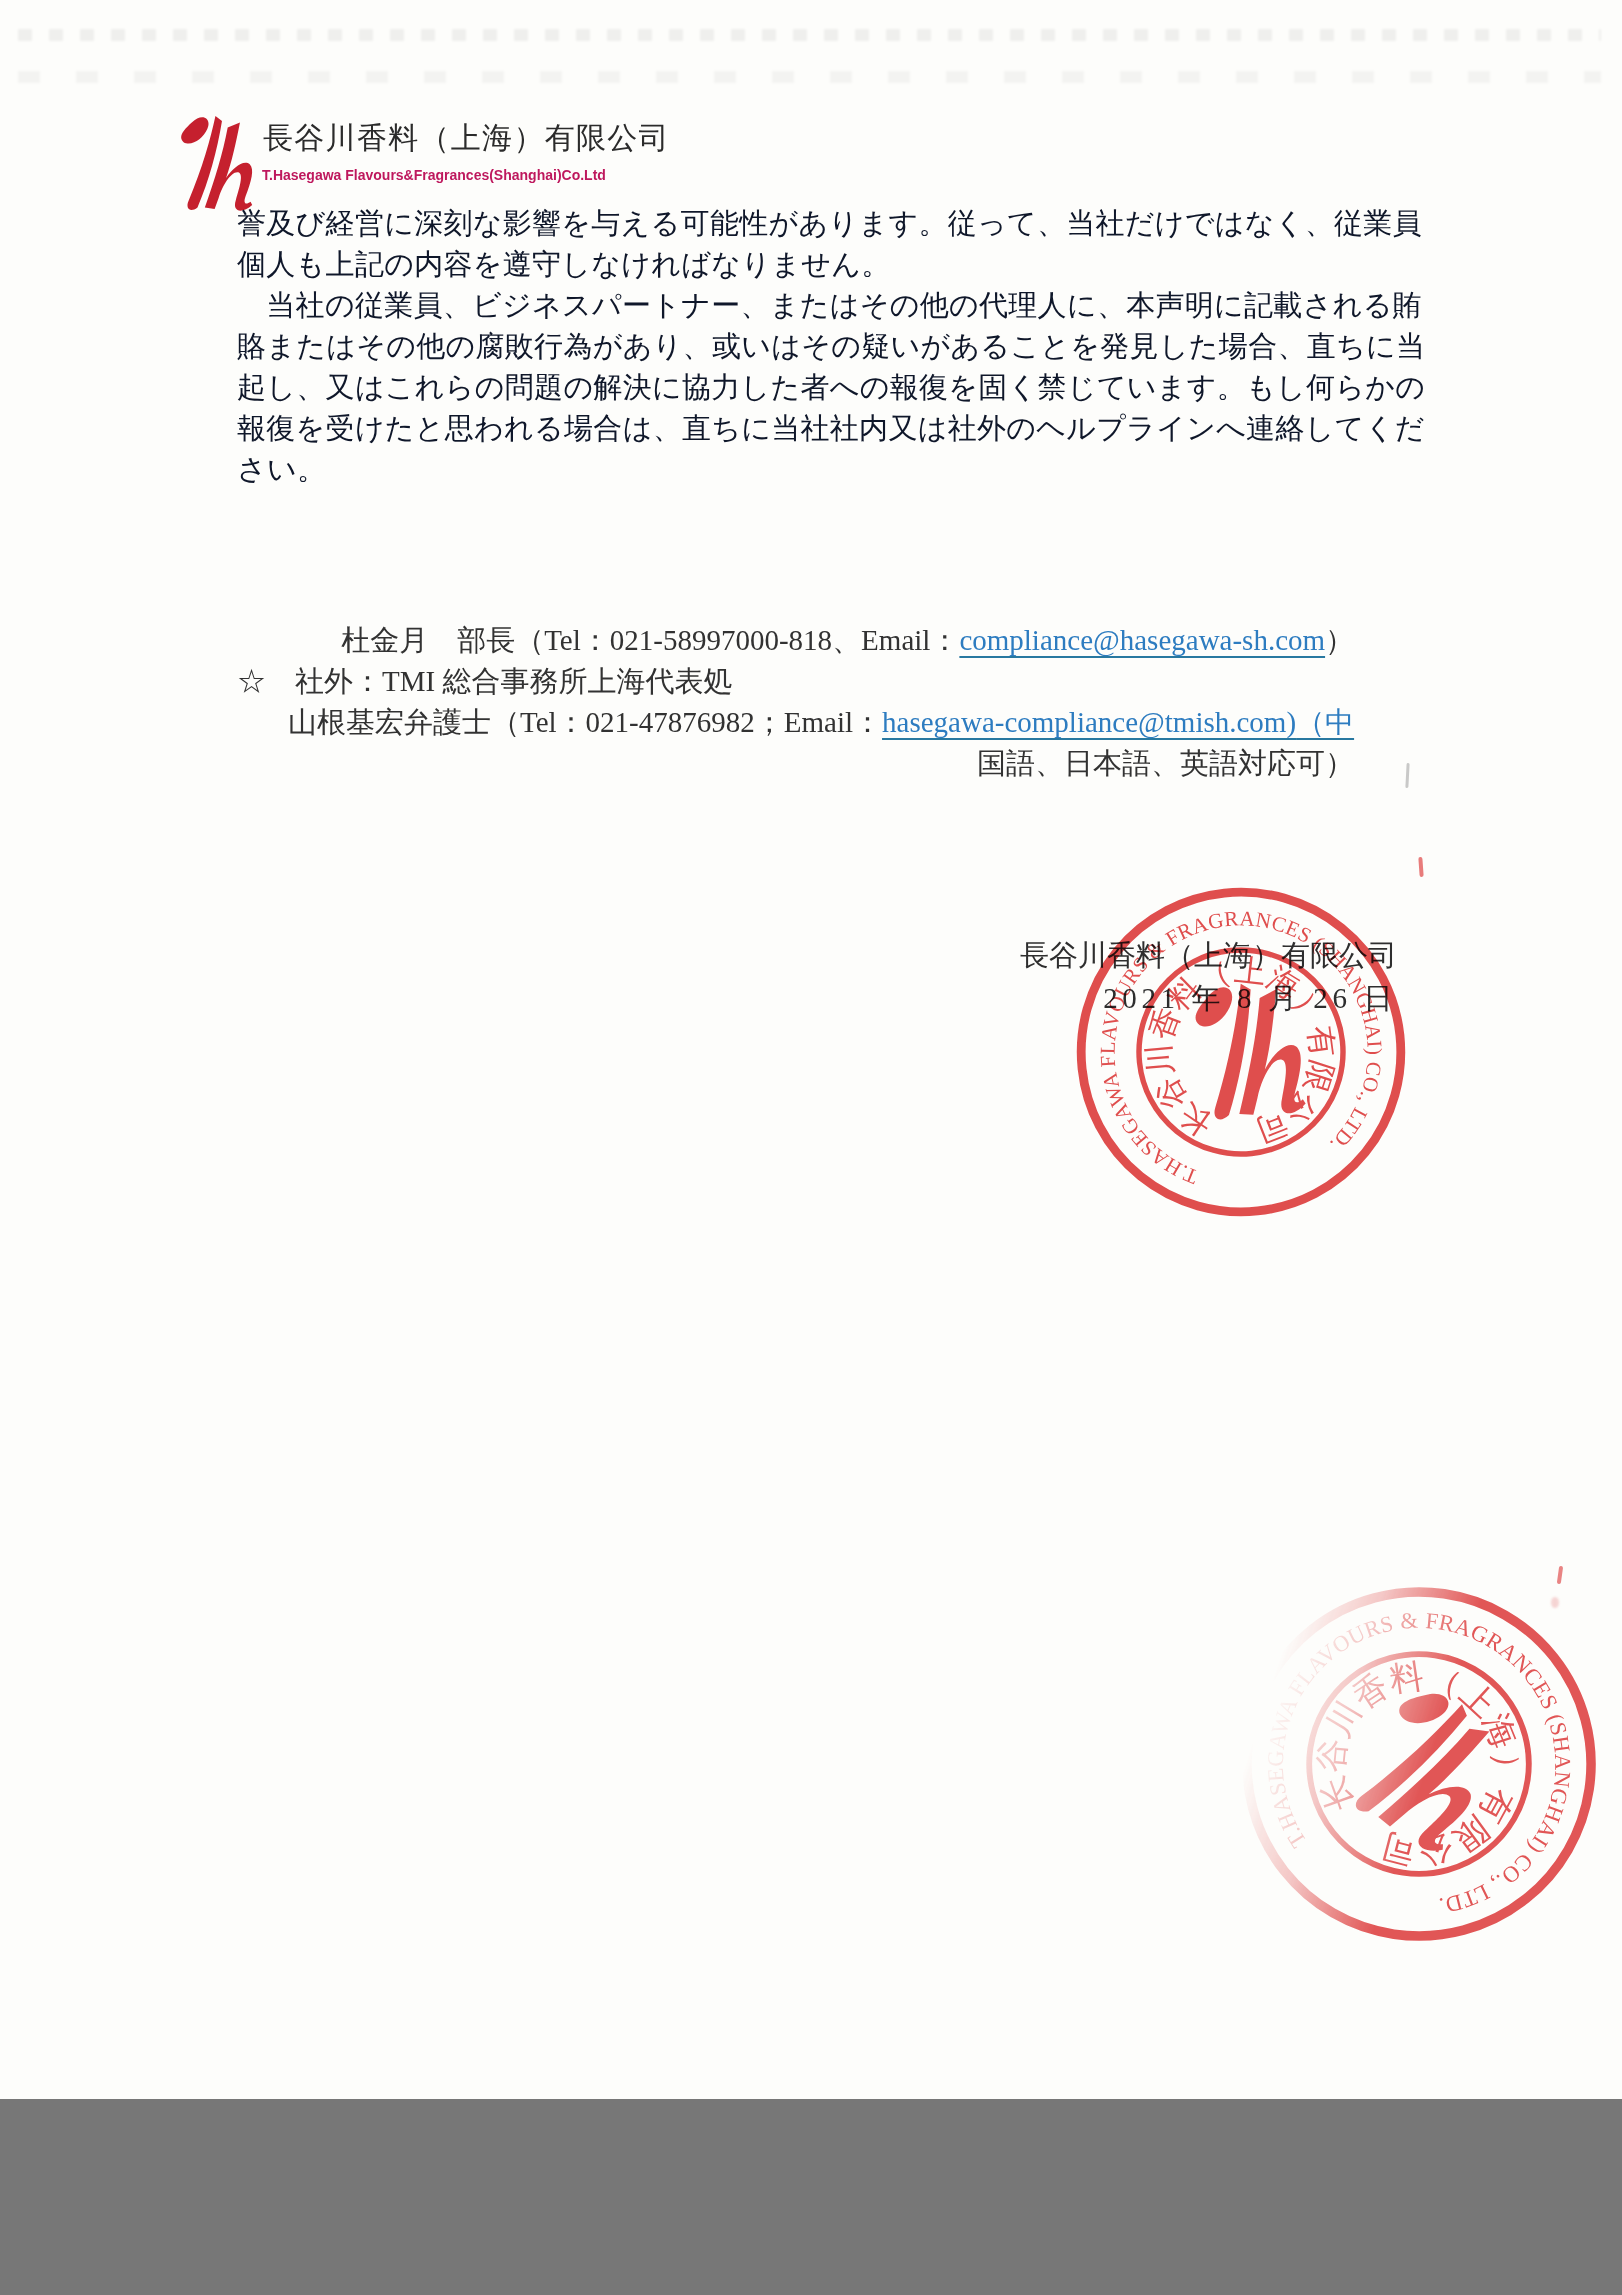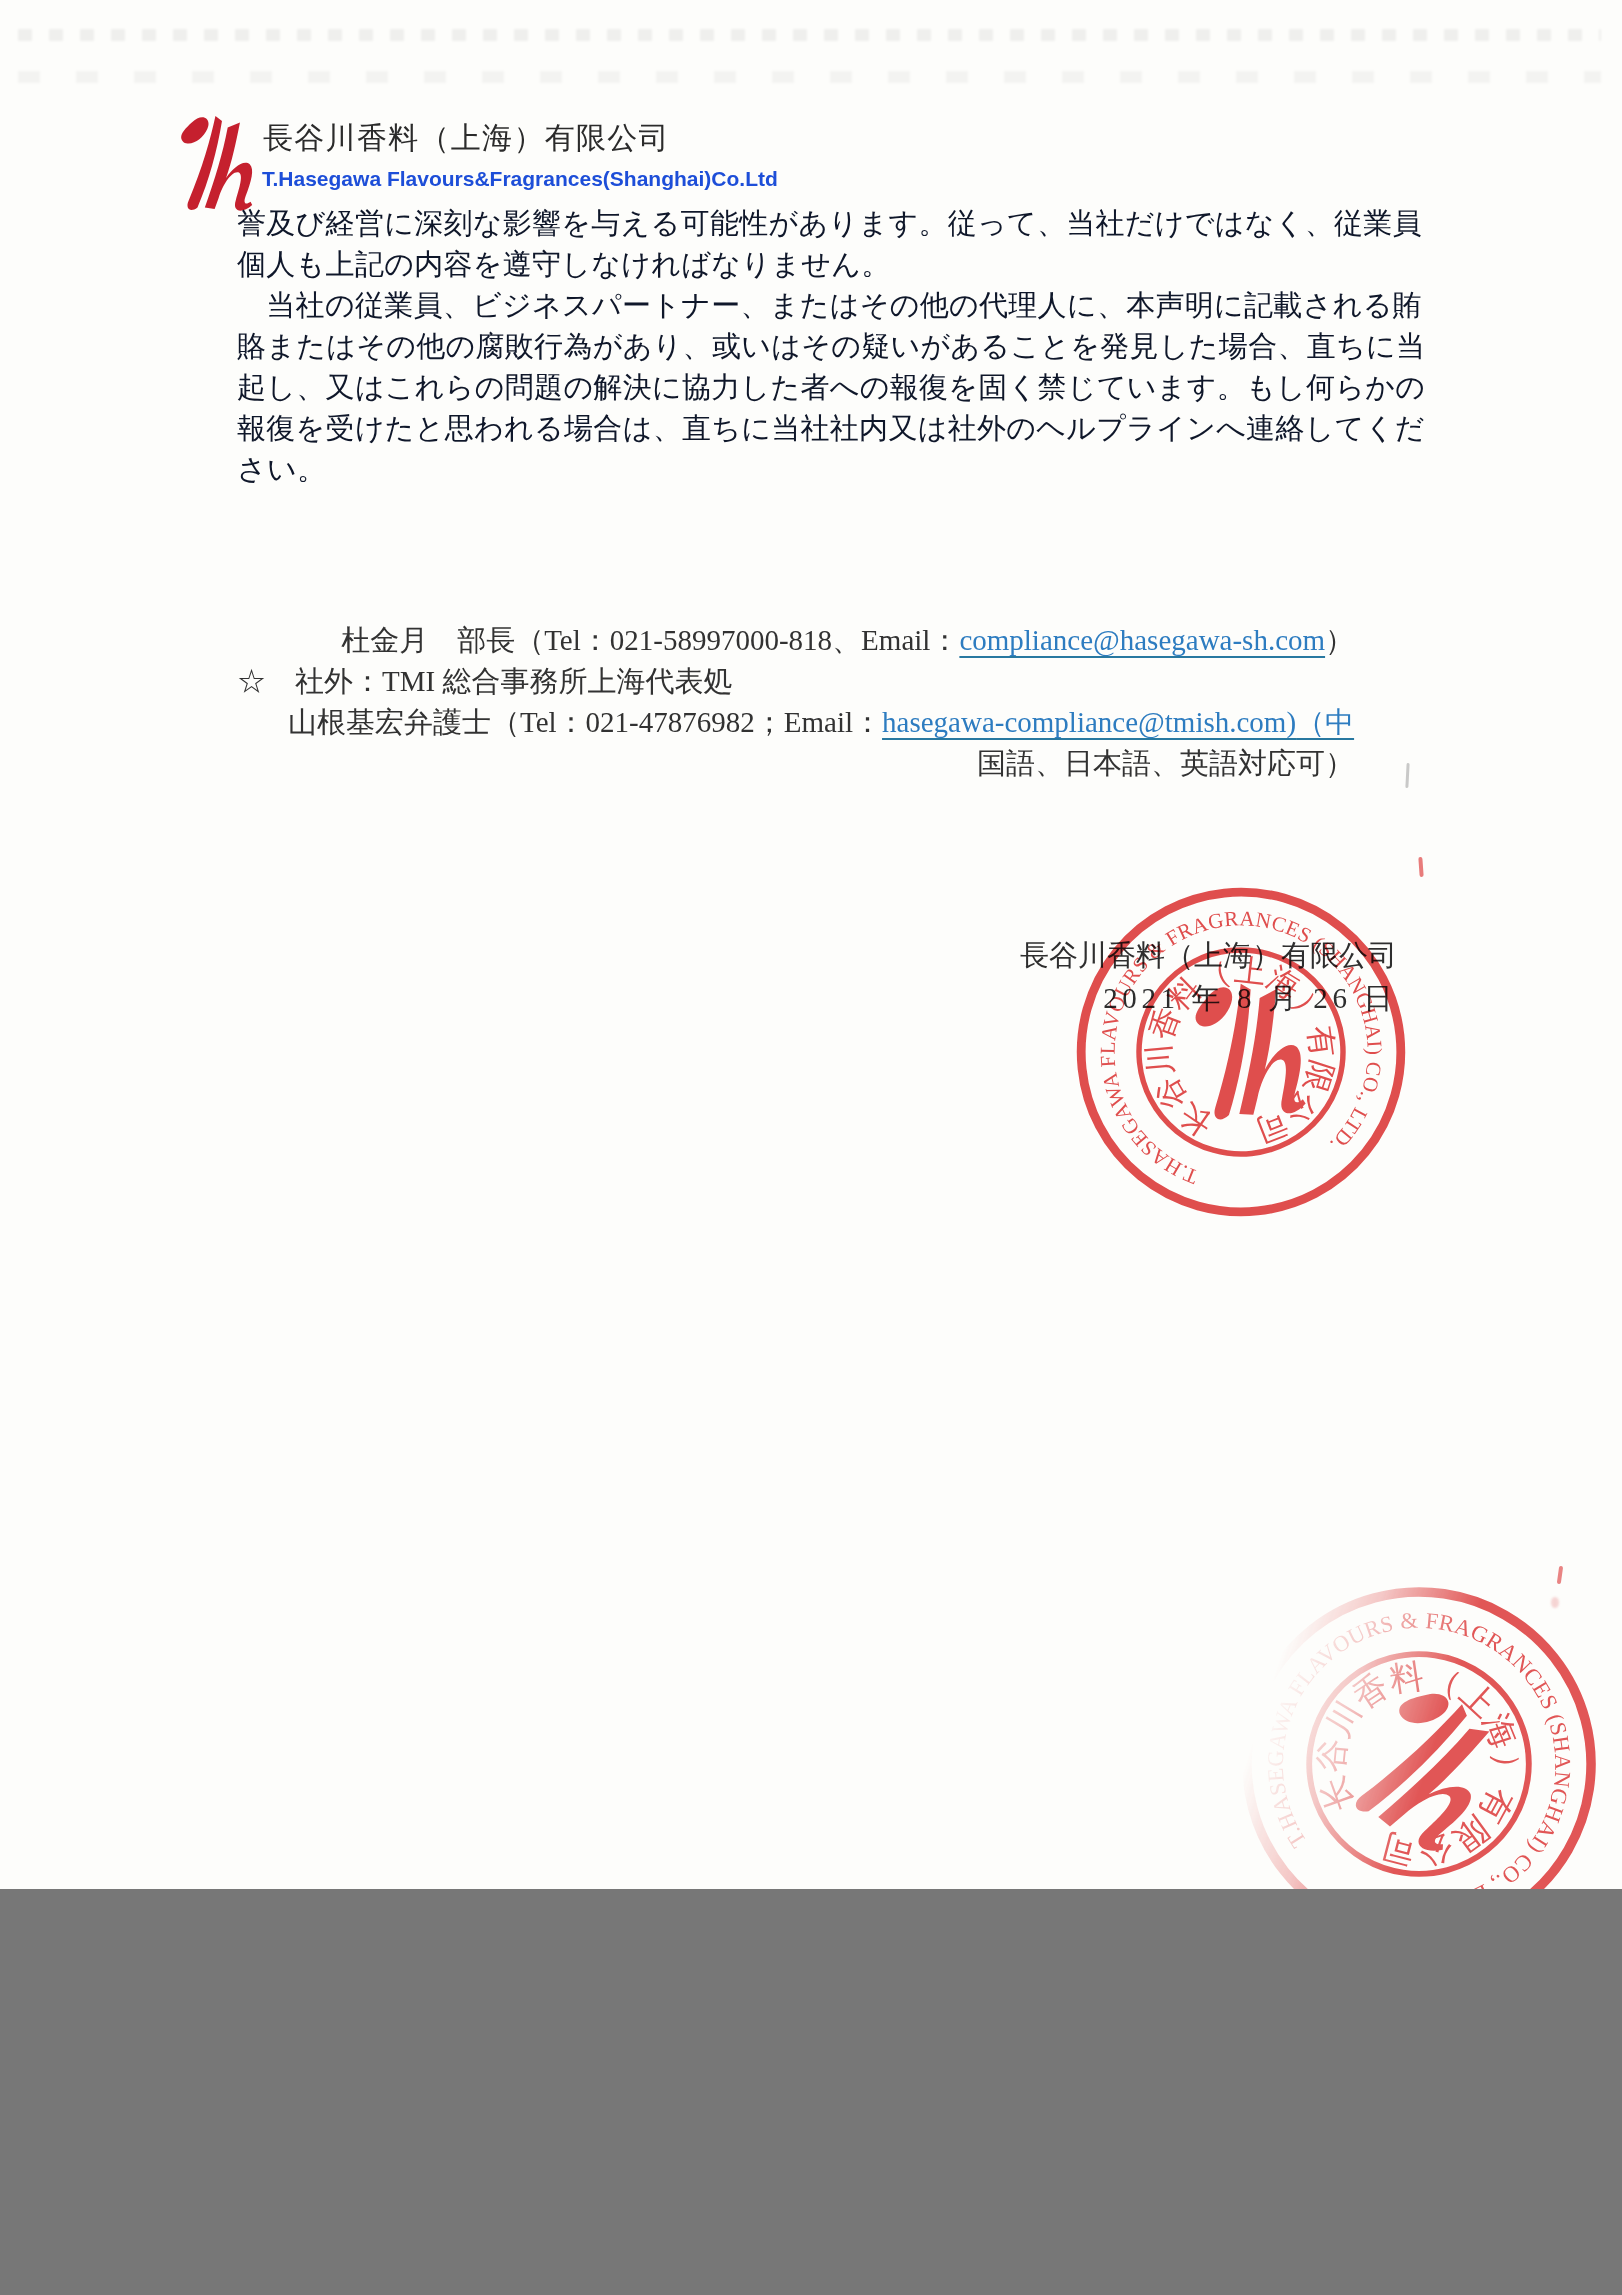--- a/index.html
+++ b/index.html
@@ -1,27 +1,27 @@
 <!DOCTYPE html>
 <html style="font-size:10.5px"><head>
 <meta charset="utf-8">
 <style>
   html,body{margin:0;padding:0;background:#777;}
-  .page{position:relative;width:1623px;height:1889px;background:#fdfdfb;overflow:hidden;
+  .page{position:relative;width:1623px;height:2099px;background:#fdfdfb;overflow:hidden;
         font-family:"Liberation Serif","DejaVu Serif",serif;color:#333;}
   
   .noise{position:absolute;left:18.3px;width:1583px;height:11.8px;opacity:.09;filter:blur(1.3px);
          background:repeating-linear-gradient(90deg,#6f6f6f 0 14.4px,transparent 14.4px 31px);}
   .noise.n1{top:29px;}
   .noise.n2{top:71px;opacity:.07;background:repeating-linear-gradient(90deg,#7a7a7a 0 22px,transparent 22px 58px);}
   
   .logo{position:absolute;left:171px;top:116px;}
   .hd-jp{position:absolute;left:263px;top:118px;font-size:30px;letter-spacing:1.3px;color:#2b2b2b;}
   .hd-en{position:absolute;left:262px;top:167px;font-family:"Liberation Sans",sans-serif;
-         font-weight:bold;font-size:21px;color:#1d4ed8;letter-spacing:0px;}
+         font-weight:bold;font-size:14px;color:#be185d;letter-spacing:0px;}
   
   .bodytext{position:absolute;left:237px;top:203px;width:1177px;font-size:29px;line-height:41px;
             letter-spacing:0.3px;color:#0f172a;}
   .bodytext div{white-space:pre;}
   .helpline{position:absolute;left:237px;top:620px;font-size:29px;line-height:41px;color:#323232;}
   .helpline div{white-space:pre;}
   .indent{padding-left:51px;text-align:right;}
   a.doclink{color:#2d7cc0;text-decoration:underline;text-decoration-color:#2878a0;
             text-decoration-thickness:2px;text-underline-offset:5.9px;cursor:pointer;}
   

